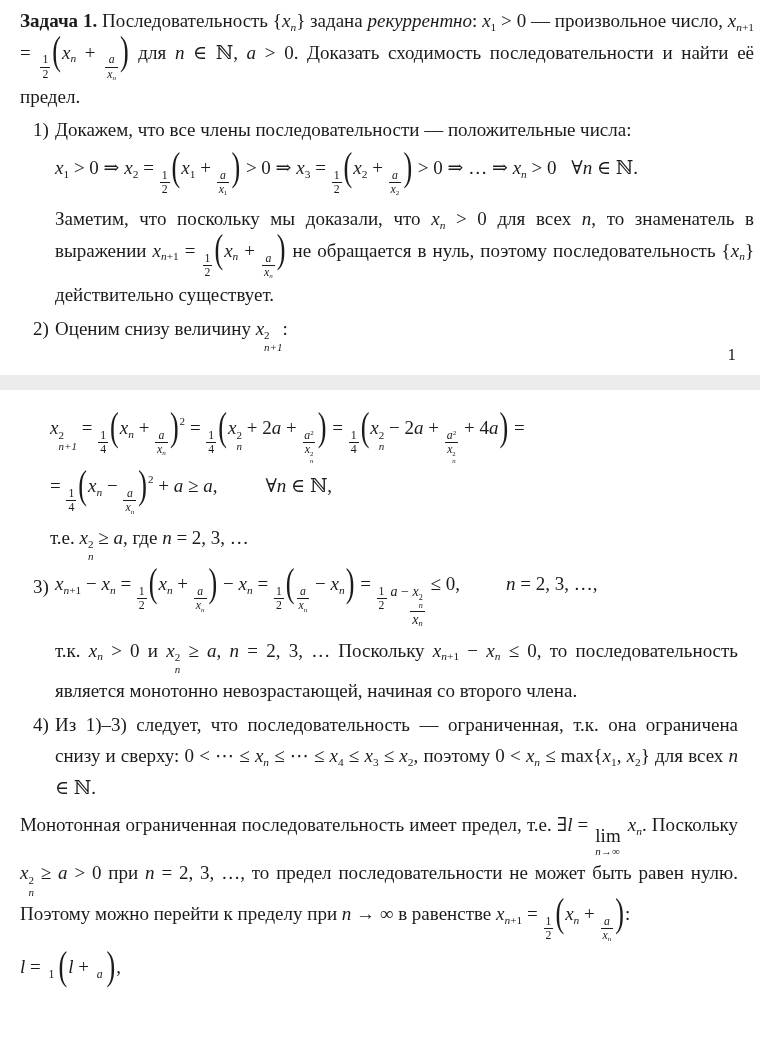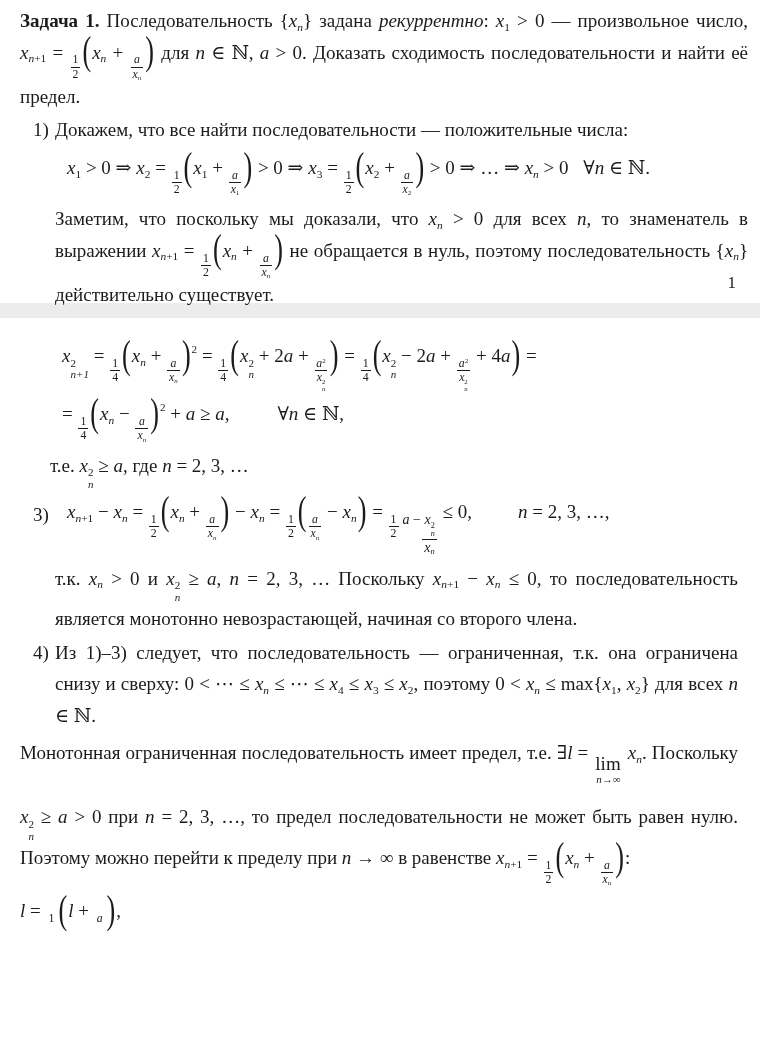--- a/index.html
+++ b/index.html
@@ -2,41 +2,41 @@
 <html><head>
 <meta charset="utf-8">
 <style>
   html,body{margin:0;padding:0;}
   body{
     width:760px;height:1040px;overflow:hidden;background:#ffffff;
     font-family:"Liberation Serif","DejaVu Serif",serif;
     color:#1b1b1b;font-size:19px;
   }
   .page{background:#ffffff;box-sizing:border-box;position:relative;}
-  .page1{height:303px;padding:5px 12px 0 20px;}
+  .page1{height:375px;padding:5px 6px 0 20px;}
   .sep{height:15px;background:#ececec;}
   .page2{height:650px;padding:16px 22px 0 20px;box-sizing:border-box;}
   p.body{margin:0;text-align:justify;line-height:1.66;}
   .li{position:relative;padding-left:35px;margin-top:2px;}
   .marker{position:absolute;left:13px;top:0;line-height:1.66;}
-  .disp{white-space:nowrap;line-height:1.35;margin:9px 0 7px 12px;}
+  .disp{white-space:nowrap;line-height:1.35;margin:9px 0 7px 0;}
   .ind{padding-left:30px;}
   .mb{font-weight:bold;}
   .mi{font-style:italic;}
   .nw{white-space:nowrap;}
   .sbx{font-size:60%;line-height:0;position:relative;top:0.32em;font-style:inherit;}
   .sux{font-size:60%;line-height:0;position:relative;top:-0.55em;}
   .ssx{display:inline-flex;flex-direction:column;align-items:flex-start;font-size:58%;line-height:1.05;vertical-align:-0.42em;}
   .fr{display:inline-flex;flex-direction:column;align-items:center;font-size:62%;line-height:1.12;vertical-align:-0.42em;text-align:center;margin:0 1px;}
   .fr.big{font-size:74%;align-items:flex-end;}
   .fr .nu{padding:0 2px;}
   .fr .de{border-top:1px solid currentColor;padding:0 2px;}
   .bp{display:inline-block;font-size:138%;line-height:1;transform:scaleY(1.5);transform-origin:50% 60%;vertical-align:-0.1em;margin:0 1px;}
   .hsup{font-size:58%;line-height:0;position:relative;top:-0.85em;}
-  .lim{display:inline-flex;flex-direction:column;align-items:flex-end;line-height:1.05;vertical-align:-0.55em;margin:16px 2px;}
+  .lim{display:inline-flex;flex-direction:column;align-items:flex-start;line-height:1.05;vertical-align:-0.55em;margin:0 2px;}
   .lim .lb{font-size:58%;}
   .hsp{display:inline-block;height:1px;}
   .pagenum{position:absolute;right:24px;bottom:12px;font-size:17px;line-height:1;}
 </style>
 </head>
 <body>
 
 <div class="doc">
 
   <div class="page page1">
@@ -44,21 +44,21 @@
           <span class="nu">1</span>
           <span class="de">2</span>
         </span><span class="bp">(</span><span class="nw"><span class="mi">x</span><span class="sbx mi"><span class="mi">n</span></span></span> + <span class="fr">
           <span class="nu"><span class="mi">a</span></span>
           <span class="de"><span class="nw"><span class="mi">x</span><span class="sbx mi"><span class="mi">n</span></span></span></span>
         </span><span class="bp">)</span> для <span class="mi">n</span> ∈ ℕ, <span class="mi">a</span> &gt; 0. Доказать сходимость последовательности и найти её предел.</p>
 
     <div class="li">
       <span class="marker">1)</span>
       <div class="li-body">
-        <p class="body">Докажем, что все найти последовательности — положительные числа:</p>
+        <p class="body">Докажем, что все члены последовательности — положительные числа:</p>
         <div class="disp"><span class="nw"><span class="mi">x</span><span class="sbx mi">1</span></span> &gt; 0 ⇒ <span class="nw"><span class="mi">x</span><span class="sbx mi">2</span></span> = <span class="fr">
               <span class="nu">1</span>
               <span class="de">2</span>
             </span><span class="bp">(</span><span class="nw"><span class="mi">x</span><span class="sbx mi">1</span></span> + <span class="fr">
               <span class="nu"><span class="mi">a</span></span>
               <span class="de"><span class="nw"><span class="mi">x</span><span class="sbx mi">1</span></span></span>
             </span><span class="bp">)</span> &gt; 0 ⇒ <span class="nw"><span class="mi">x</span><span class="sbx mi">3</span></span> = <span class="fr">
               <span class="nu">1</span>
               <span class="de">2</span>
             </span><span class="bp">(</span><span class="nw"><span class="mi">x</span><span class="sbx mi">2</span></span> + <span class="fr">

